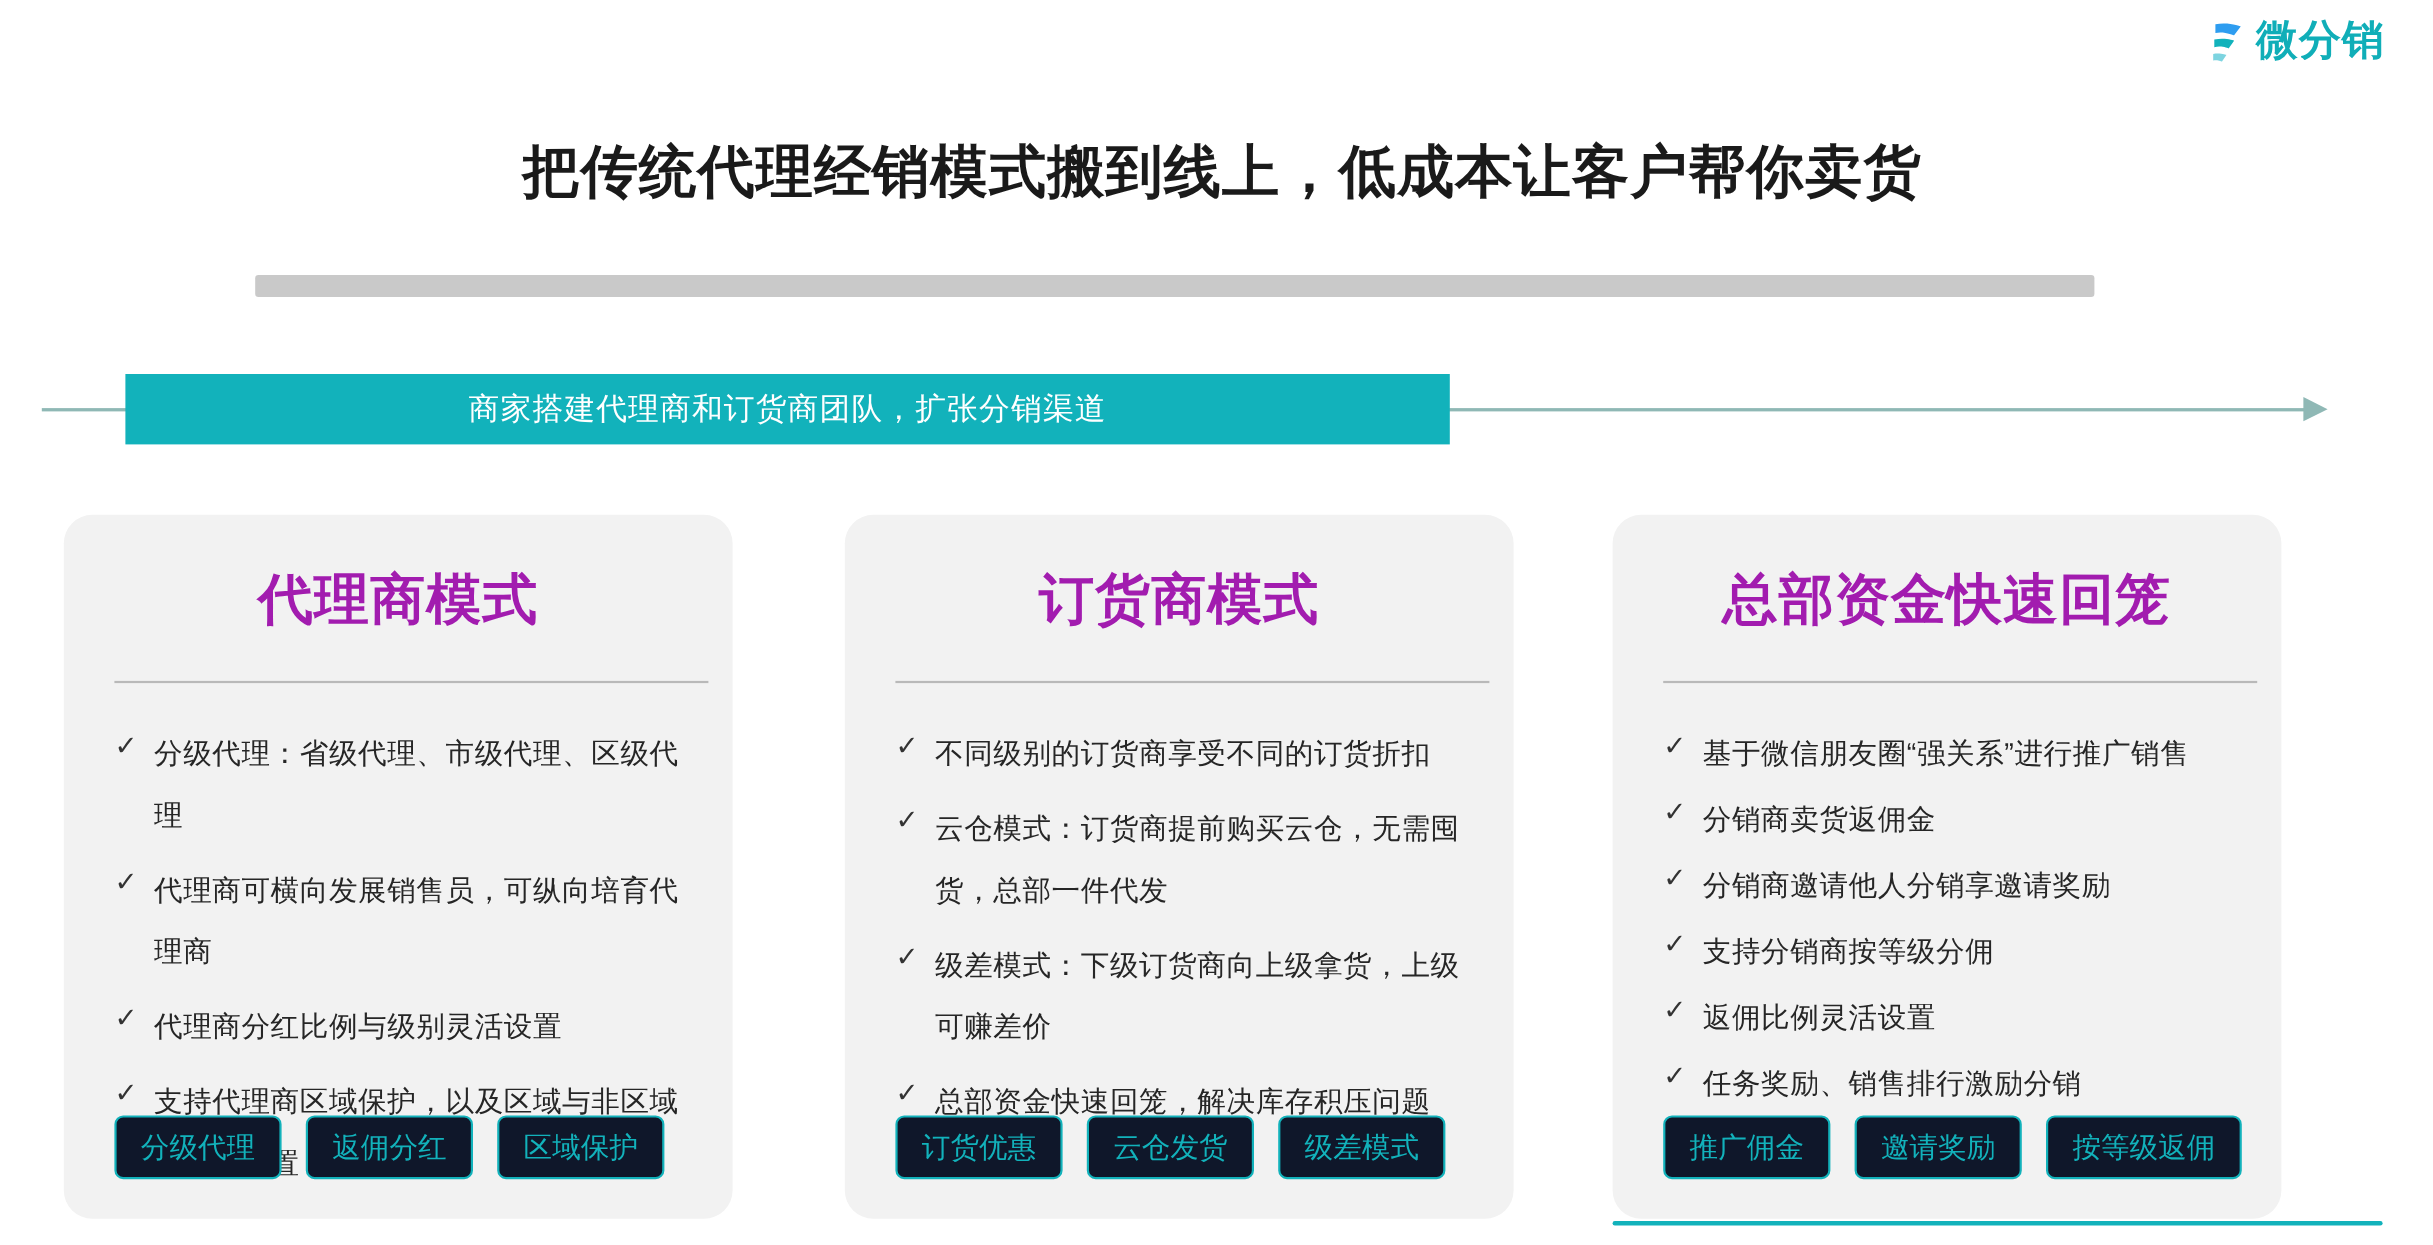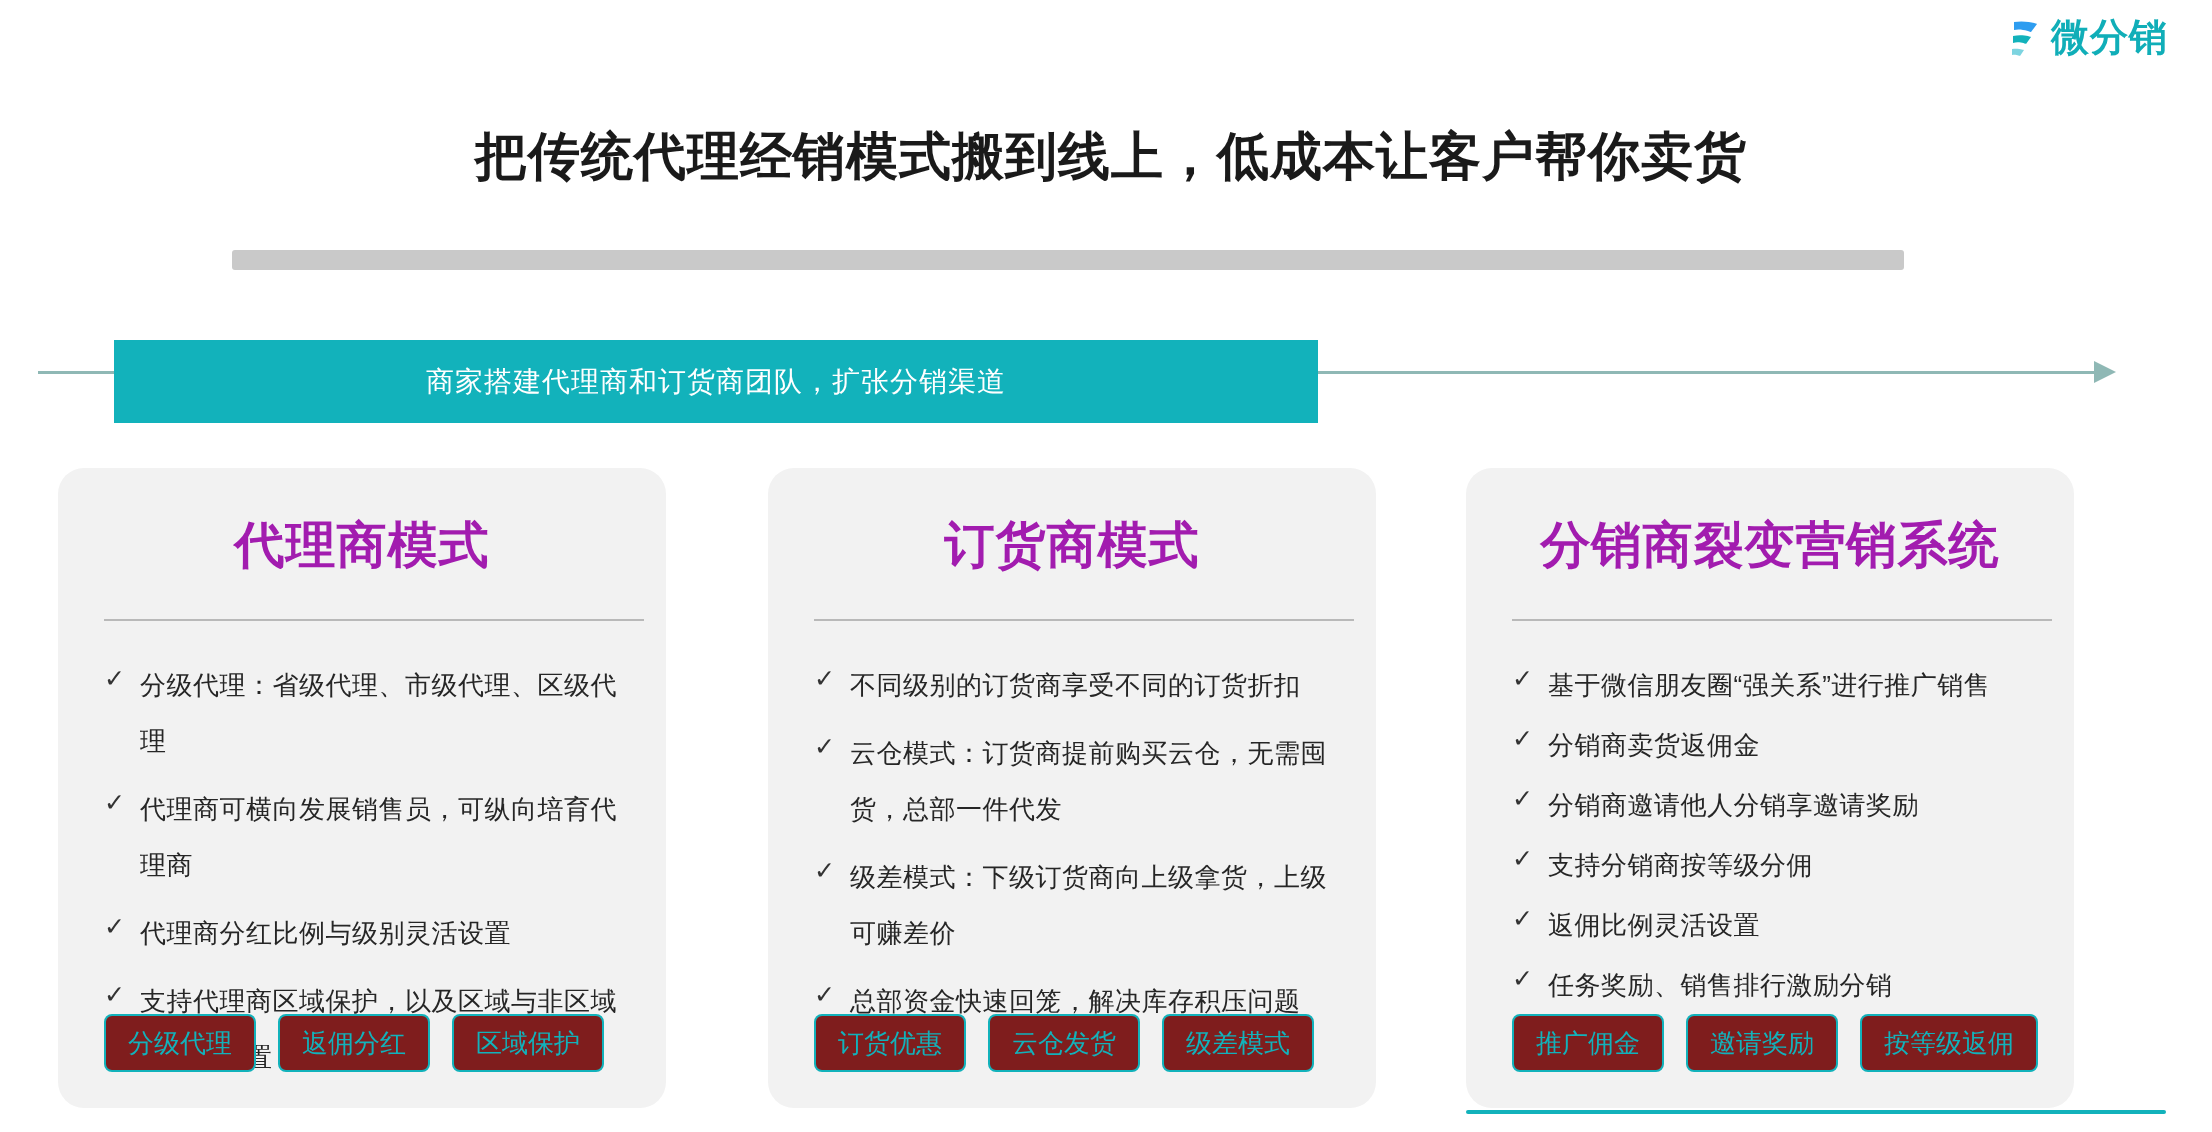--- a/index.html
+++ b/index.html
@@ -83,21 +83,21 @@
     top: 21px;
     left: 2094px;
     width: 0; height: 0;
     border-left: 22px solid #8fb8b5;
     border-top: 11px solid transparent;
     border-bottom: 11px solid transparent;
   }
   .flow-band {
     position: absolute;
     top: 0;
-    height: 83px;
+    height: 64px;
     background: #12b2bb;
     color: #ffffff;
     font-size: 28px;
     display: flex;
     align-items: center;
     justify-content: center;
     letter-spacing: 1px;
   }
   .flow-band.b1 { left: 114px; width: 1204px; }
   .flow-band.b2 { left: 1519px; width: 512px; }
@@ -174,21 +174,21 @@
   .tag {
     border: 2px solid #12b2bb;
     color: #12b2bb;
     border-radius: 8px;
     font-size: 26px;
     height: 58px;
     padding: 0 22px;
     display: flex;
     align-items: center;
     justify-content: center;
-    background: #7f1d1d;
+    background: #0f172a;
     white-space: nowrap;
   }
 
   
   .bottom-line {
     position: absolute;
     bottom: 18px;
     left: 1466px;
     width: 700px;
     height: 4px;
@@ -274,21 +274,21 @@
         </div>
       </div>
       <div class="tags">
         <div class="tag">订货优惠</div>
         <div class="tag">云仓发货</div>
         <div class="tag">级差模式</div>
       </div>
     </div>
 
     <div class="card c3">
-      <div class="card-title">分销商裂变营销系统</div>
+      <div class="card-title">总部资金快速回笼</div>
       <div class="card-rule"></div>
       <div class="bullets">
         <div class="bullet">
           <span class="check">✓</span>
           <span class="bullet-text">基于微信朋友圈“强关系”进行推广销售</span>
         </div>
         <div class="bullet">
           <span class="check">✓</span>
           <span class="bullet-text">分销商卖货返佣金</span>
         </div>

